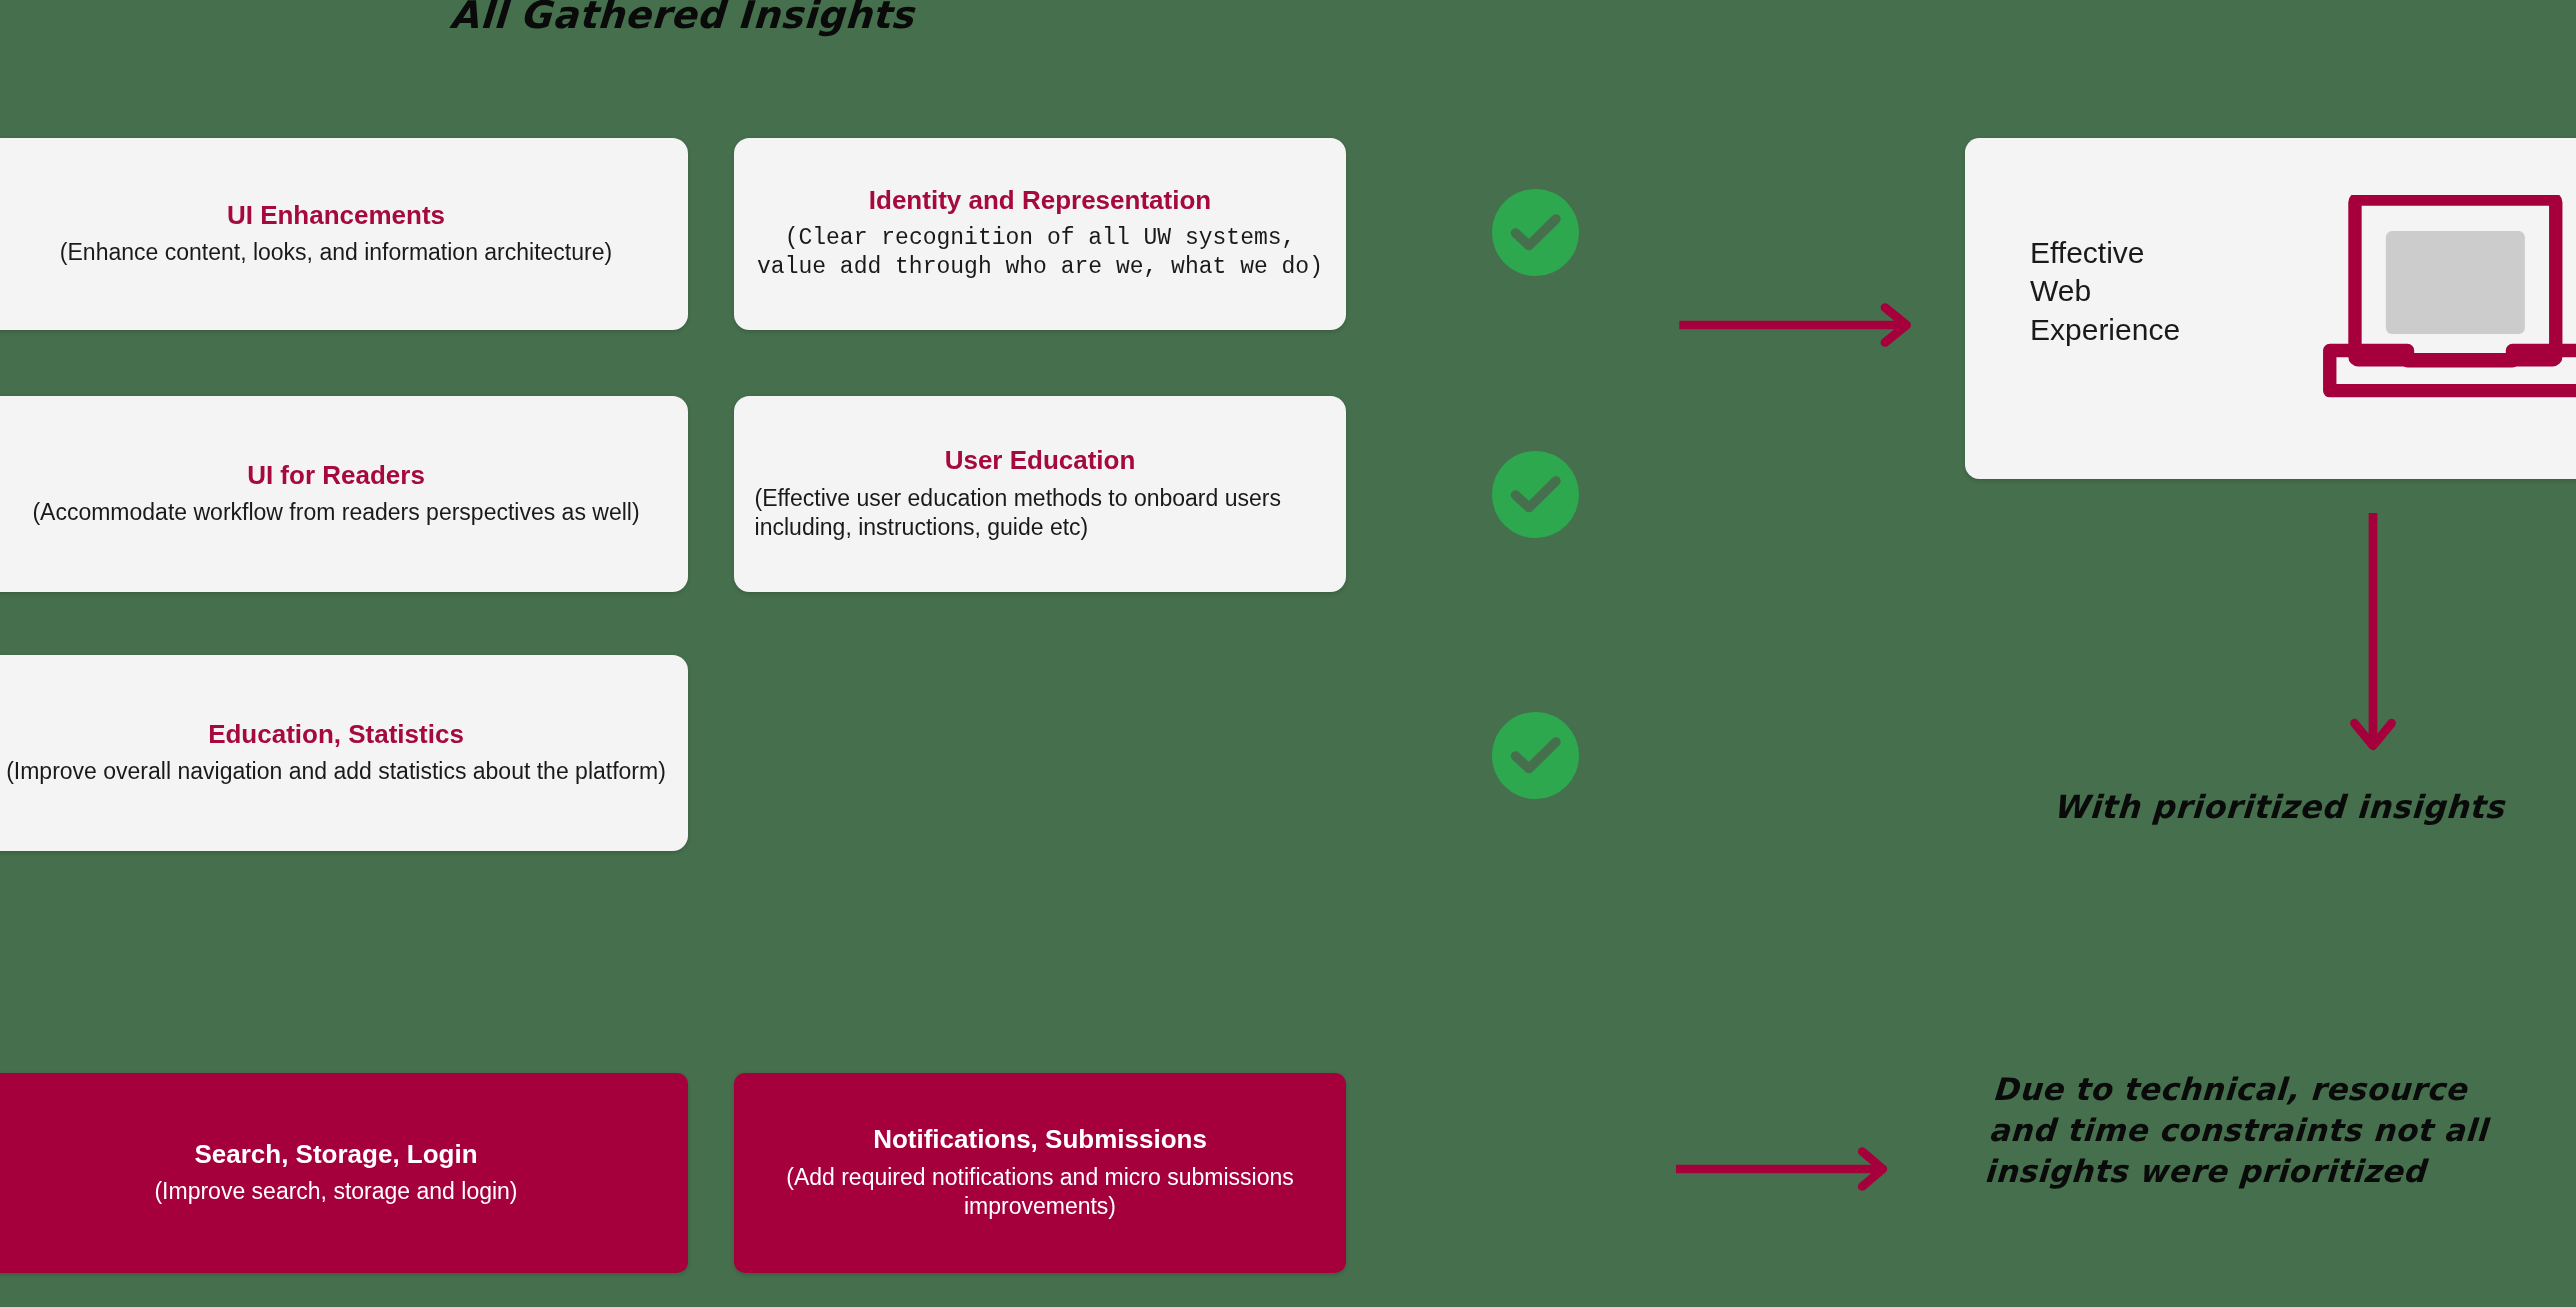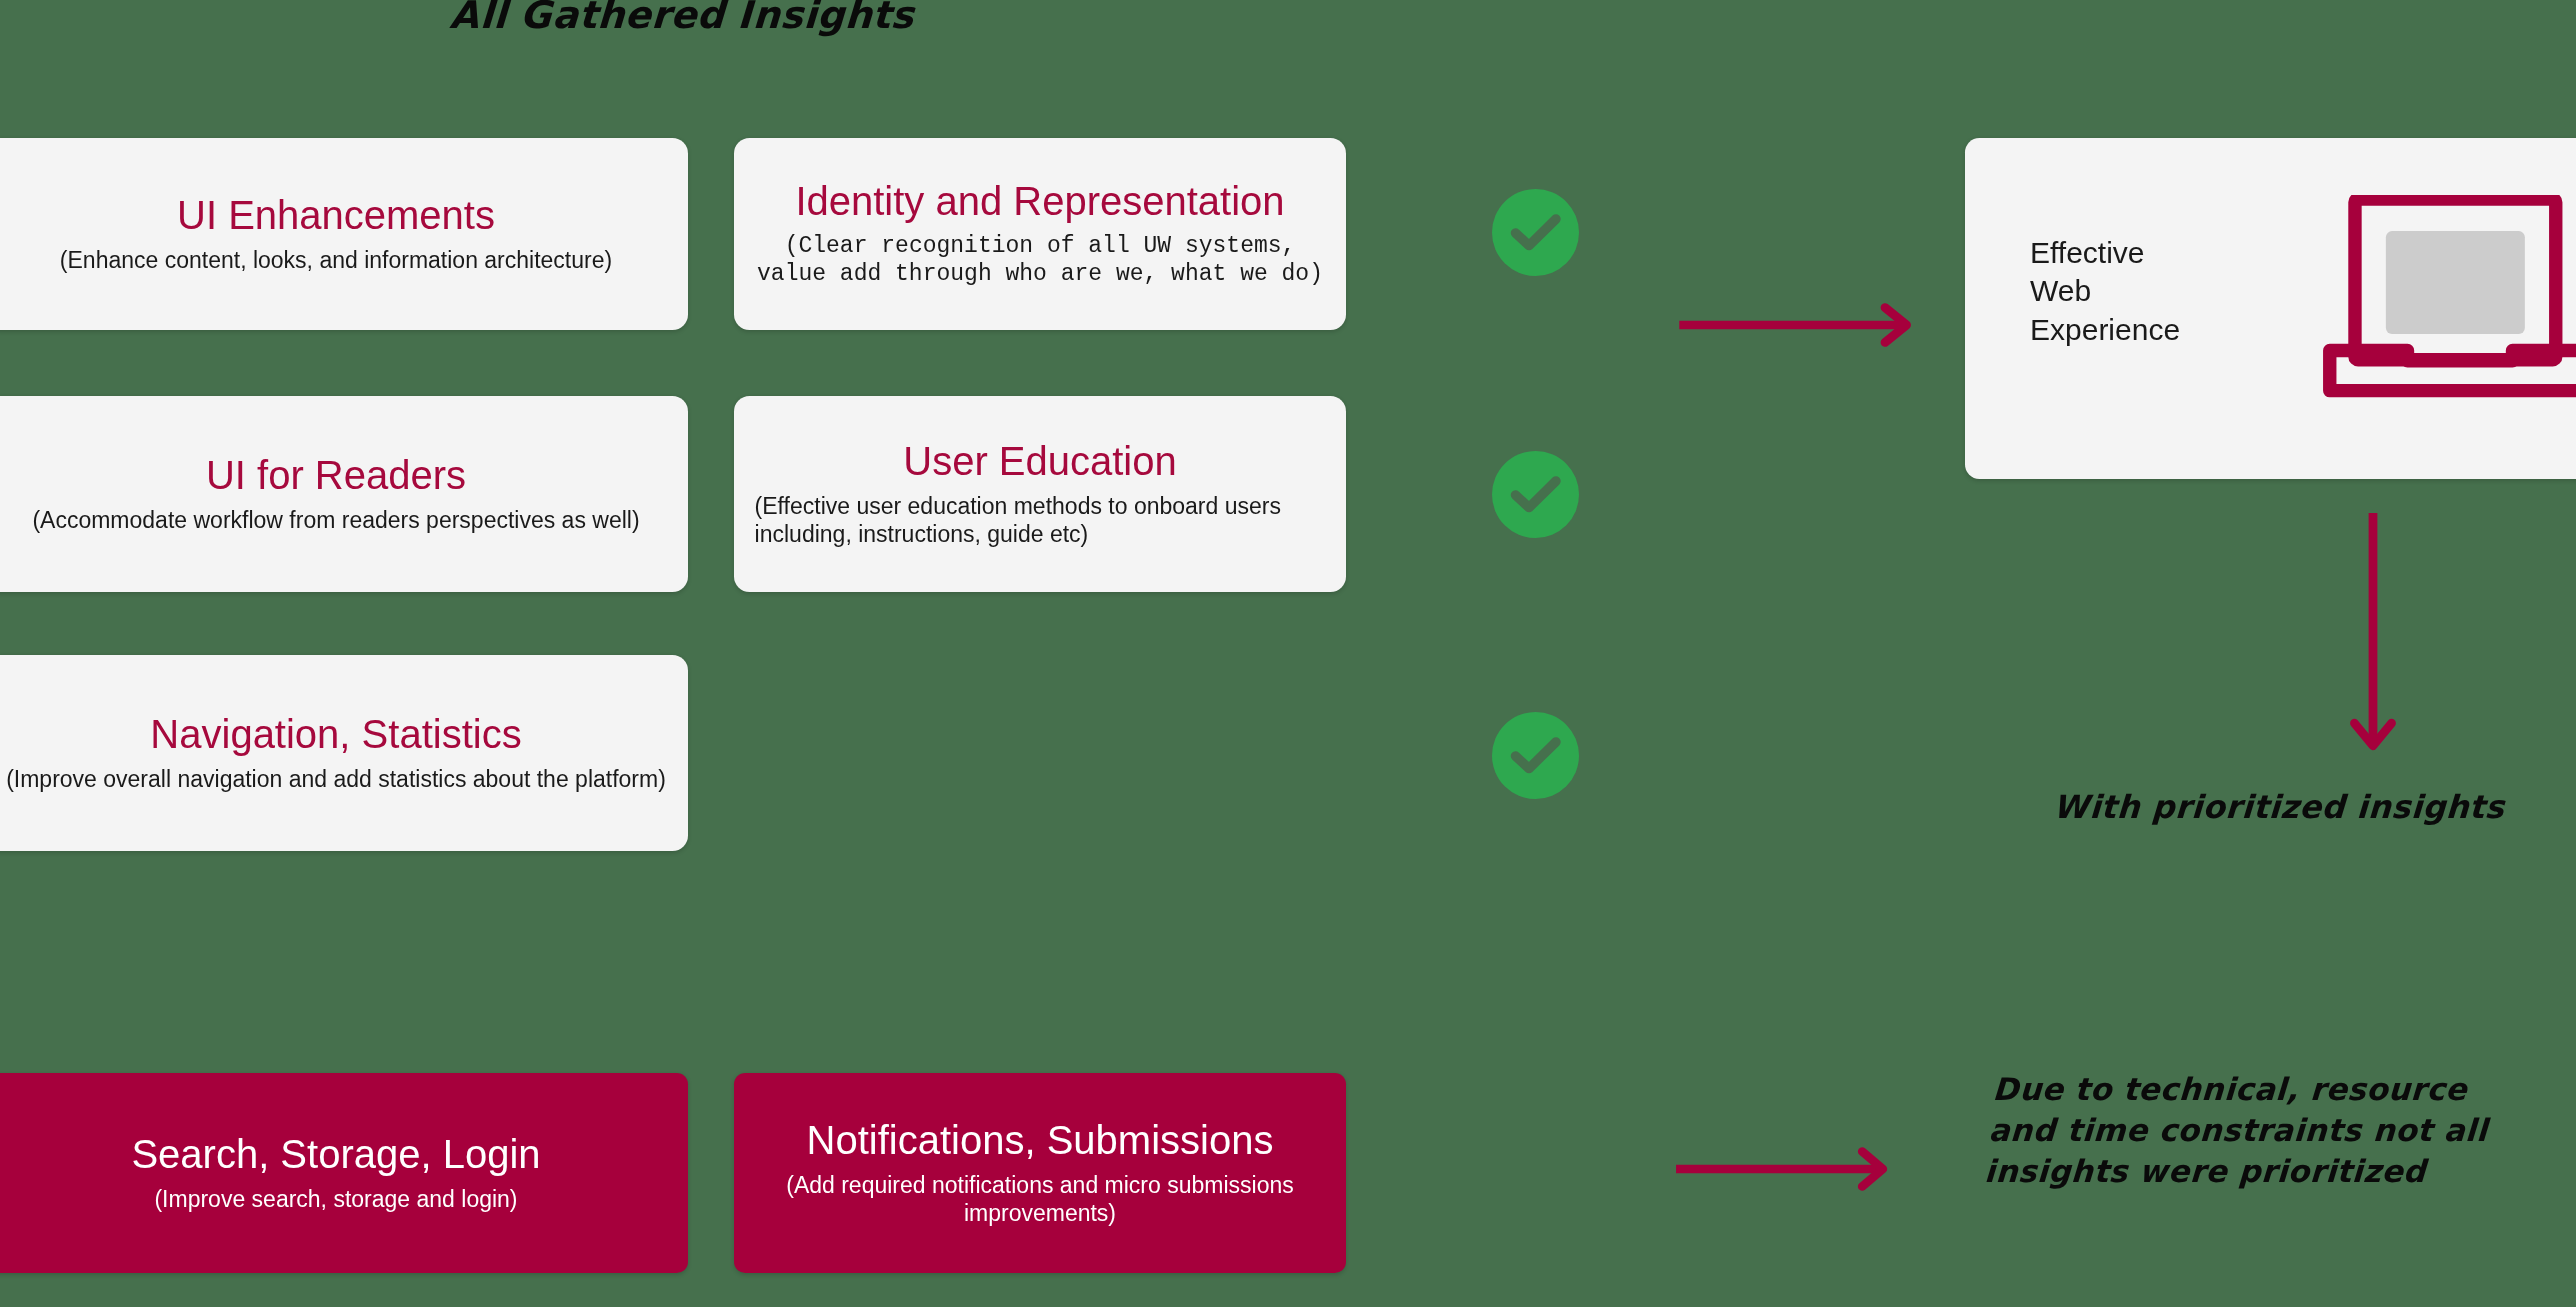--- a/index.html
+++ b/index.html
@@ -59,22 +59,22 @@
     border-radius: 15.5px;
     box-shadow: 0 1.5px 4.6px rgba(0,0,0,0.16);
     box-sizing: border-box;
     padding: 11.3px 20.6px;
     display: flex;
     flex-direction: column;
     justify-content: center;
   }
   .card .card-title {
     color: #a6093d;
-    font-size: 40px;
-    font-weight: 400;
+    font-size: 26px;
+    font-weight: 700;
     text-align: center;
     line-height: 1.12;
     margin: 0 0 8.2px 0;
   }
   .card .card-desc {
     color: #1a1a1a;
     font-size: 23px;
     line-height: 1.26;
     text-align: center;
     margin: 0;
@@ -164,21 +164,21 @@
     <div class="card-title">UI for Readers</div>
     <div class="card-desc">(Accommodate workflow from readers perspectives as well)</div>
   </div>
 
   <div class="card col-b row-2">
     <div class="card-title">User Education</div>
     <div class="card-desc" style="text-align:left;">(Effective user education methods to onboard users including, instructions, guide etc)</div>
   </div>
 
   <div class="card col-a row-3">
-    <div class="card-title">Navigation, Statistics</div>
+    <div class="card-title">Education, Statistics</div>
     <div class="card-desc">(Improve overall navigation and add statistics about the platform)</div>
   </div>
 
   <div class="card crimson col-a row-4">
     <div class="card-title">Search, Storage, Login</div>
     <div class="card-desc">(Improve search, storage and login)</div>
   </div>
 
   <div class="card crimson col-b row-4">
     <div class="card-title">Notifications, Submissions</div>

